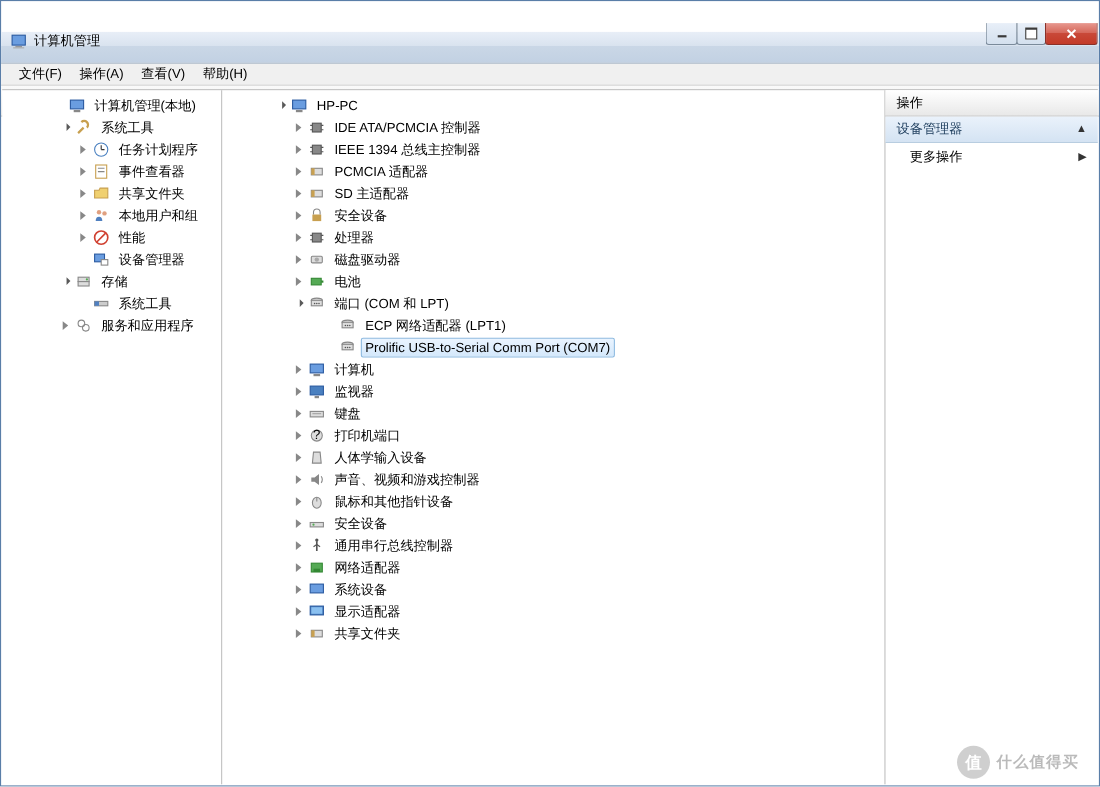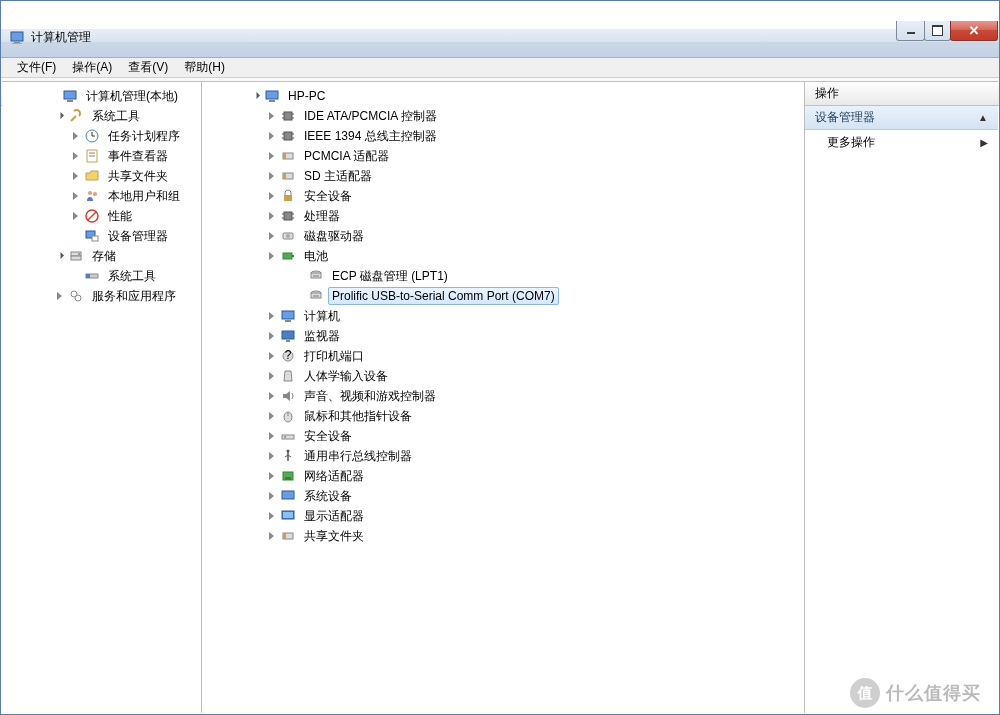--- a/index.html
+++ b/index.html
@@ -31,21 +31,21 @@
 .exp-closed::before { content:''; border-left: 5px solid #888; border-top: 4px solid transparent; border-bottom: 4px solid transparent; }
 .exp-open::before { content:''; width: 0; height: 0; border-right: 5px solid #595959; border-top: 5px solid transparent; transform: rotate(-45deg); margin-top:-2px; margin-left:2px; }
 .indent { display: inline-block; flex-shrink: 0; }
 .node-icon { width: 16px; height: 16px; margin: 0 4px; display: inline-flex; align-items: center; justify-content: center; flex-shrink: 0; }
 .node-label { padding: 1px 3px; border: 1px solid transparent; border-radius: 2px; }
 .node-label.selected { background: linear-gradient(to bottom, #eaf4ff, #d4e8fb); border: 1px solid #8ab8e0; color: #000; }
 .arr-collapse { color:#333; font-size:10px; }
 .arr-right { color:#333; font-size:10px; }
 .watermark { position:absolute; right:18px; bottom:6px; display:flex; align-items:center; gap:6px; opacity:0.4; pointer-events:none; }
 .watermark-circle { width:30px; height:30px; border-radius:50%; background:#888; color:#fff; display:flex; align-items:center; justify-content:center; font-size:15px; font-weight:bold; }
-.watermark-text { font-size:18px; color:#555; font-weight:bold; letter-spacing:1px; }
+.watermark-text { font-size:14px; color:#555; font-weight:bold; letter-spacing:1px; }
 svg.ico { width:16px; height:16px; }
 </style>
 </head>
 <body>
 
 <div class="window">
 
   <div class="titlebar">
     <span class="titlebar-icon">
       <svg class="ico" viewBox="0 0 16 16">
@@ -374,45 +374,59 @@
             <span class="expander exp-closed"></span>
     <span class="node-icon">
               <svg class="ico" viewBox="0 0 16 16">
                 <rect x="3" y="5" width="9" height="6" fill="#5a5" stroke="#383"></rect>
                 <rect x="12" y="7" width="2" height="2" fill="#383"></rect>
               </svg>
             </span>
     <span class="node-label">电池</span>
   </div>
           <div class="tree-node">
-      <span class="indent" style="width:52px"></span>
-            <span class="expander"></span>
-      <span class="node-icon">
+    <span class="indent" style="width:24px"></span>
+            <span class="expander exp-open"></span>
+    <span class="node-icon">
               <svg class="ico" viewBox="0 0 16 16">
                 <ellipse cx="8" cy="5" rx="5" ry="2" fill="#ddd" stroke="#888"></ellipse>
                 <rect x="3" y="5" width="10" height="5" fill="#ddd" stroke="#888"></rect>
                 <circle cx="6" cy="8" r="0.7" fill="#555"></circle>
                 <circle cx="8" cy="8" r="0.7" fill="#555"></circle>
                 <circle cx="10" cy="8" r="0.7" fill="#555"></circle>
               </svg>
             </span>
-      <span class="node-label">ECP 磁盘管理 (LPT1)</span>
-    </div>
+    <span class="node-label">端口 (COM 和 LPT)</span>
+  </div>
           <div class="tree-node">
       <span class="indent" style="width:52px"></span>
             <span class="expander"></span>
       <span class="node-icon">
               <svg class="ico" viewBox="0 0 16 16">
                 <ellipse cx="8" cy="5" rx="5" ry="2" fill="#ddd" stroke="#888"></ellipse>
                 <rect x="3" y="5" width="10" height="5" fill="#ddd" stroke="#888"></rect>
                 <circle cx="6" cy="8" r="0.7" fill="#555"></circle>
                 <circle cx="8" cy="8" r="0.7" fill="#555"></circle>
                 <circle cx="10" cy="8" r="0.7" fill="#555"></circle>
               </svg>
             </span>
+      <span class="node-label">ECP 网络适配器 (LPT1)</span>
+    </div>
+          <div class="tree-node">
+      <span class="indent" style="width:52px"></span>
+            <span class="expander"></span>
+      <span class="node-icon">
+              <svg class="ico" viewBox="0 0 16 16">
+                <ellipse cx="8" cy="5" rx="5" ry="2" fill="#ddd" stroke="#888"></ellipse>
+                <rect x="3" y="5" width="10" height="5" fill="#ddd" stroke="#888"></rect>
+                <circle cx="6" cy="8" r="0.7" fill="#555"></circle>
+                <circle cx="8" cy="8" r="0.7" fill="#555"></circle>
+                <circle cx="10" cy="8" r="0.7" fill="#555"></circle>
+              </svg>
+            </span>
       <span class="node-label selected">Prolific USB-to-Serial Comm Port (COM7)</span>
     </div>
           <div class="tree-node">
     <span class="indent" style="width:24px"></span>
             <span class="expander exp-closed"></span>
     <span class="node-icon">
               <svg class="ico" viewBox="0 0 16 16">
                 <rect x="2" y="3" width="12" height="8" fill="#6a9de0" stroke="#2a5aa0"></rect>
                 <rect x="5" y="12" width="6" height="2" fill="#888"></rect>
               </svg>
@@ -422,20 +436,31 @@
           <div class="tree-node">
     <span class="indent" style="width:24px"></span>
             <span class="expander exp-closed"></span>
     <span class="node-icon">
               <svg class="ico" viewBox="0 0 16 16">
                 <rect x="2" y="3" width="12" height="8" fill="#4a80c0" stroke="#2a5aa0"></rect>
                 <rect x="6" y="12" width="4" height="2" fill="#888"></rect>
               </svg>
             </span>
     <span class="node-label">监视器</span>
+  </div>
+          <div class="tree-node">
+    <span class="indent" style="width:24px"></span>
+            <span class="expander exp-closed"></span>
+    <span class="node-icon">
+              <svg class="ico" viewBox="0 0 16 16">
+                <rect x="2" y="6" width="12" height="5" fill="#ddd" stroke="#888"></rect>
+                <line x1="4" y1="8" x2="12" y2="8" stroke="#aaa"></line>
+              </svg>
+            </span>
+    <span class="node-label">键盘</span>
   </div>
           <div class="tree-node">
     <span class="indent" style="width:24px"></span>
             <span class="expander exp-closed"></span>
     <span class="node-icon">
               <svg class="ico" viewBox="0 0 16 16">
                 <circle cx="8" cy="8" r="5" fill="#ddd" stroke="#888"></circle>
                 <text x="8" y="11" text-anchor="middle" font-size="8">?</text>
               </svg>
             </span>

